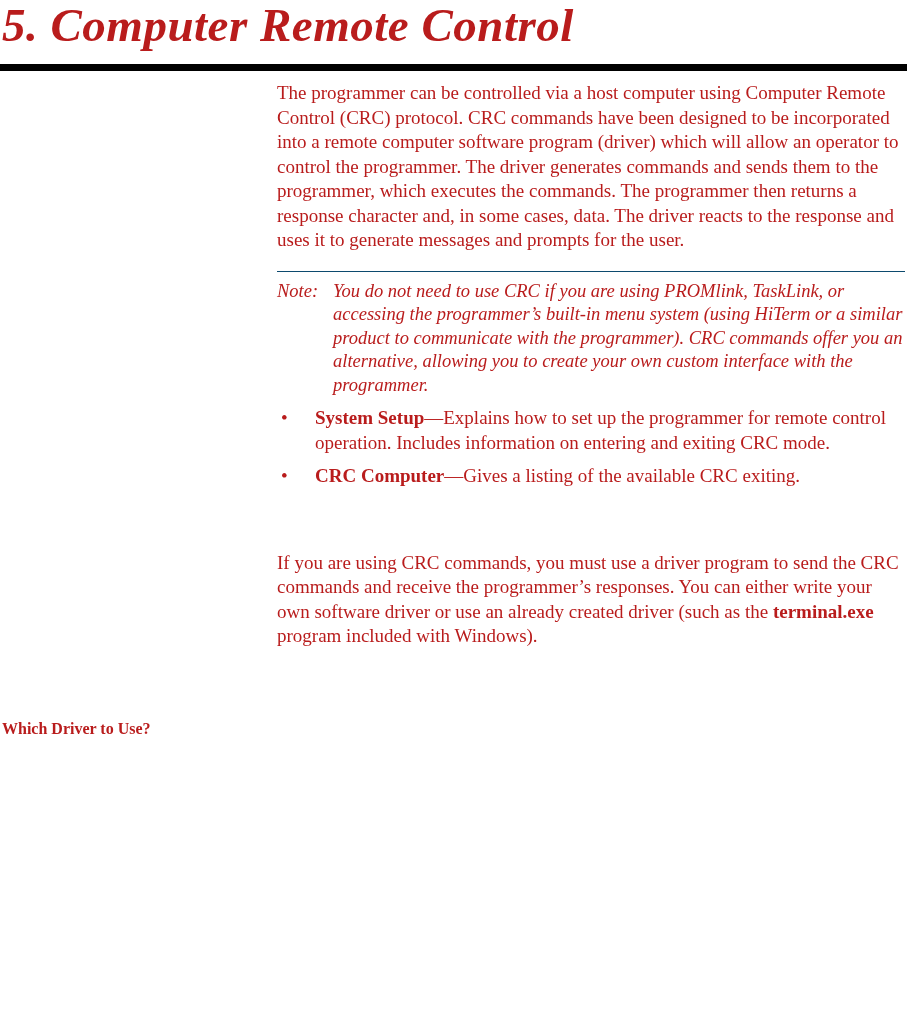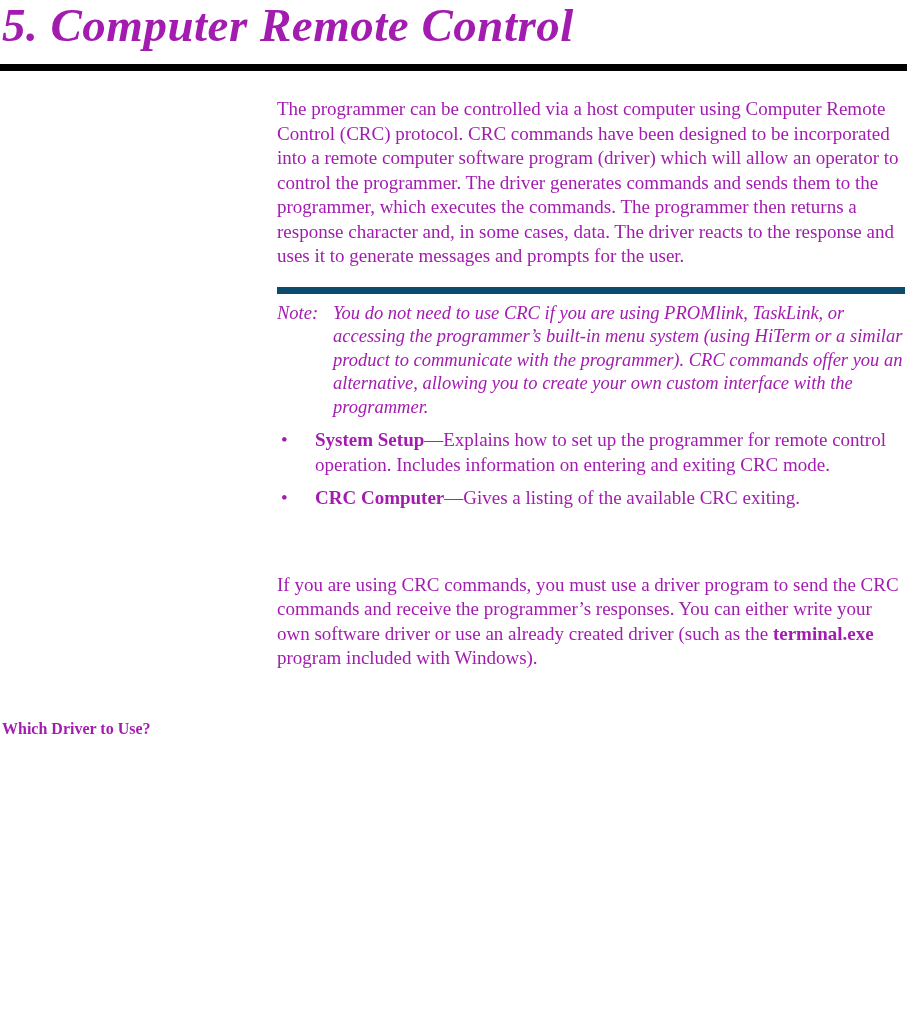--- a/index.html
+++ b/index.html
@@ -1,21 +1,21 @@
 <!DOCTYPE html>
 <html><head>
 <meta charset="utf-8">
 <style>
   html, body { margin: 0; padding: 0; background: #ffffff; }
   .page {
     position: relative;
     width: 907px;
     height: 852px;
     background: #ffffff;
-    color: #a21caf;
+    color: #b91c1c;
     font-family: "Liberation Serif", serif;
     overflow: hidden;
   }
 
   
   .chapter-title {
     position: absolute;
     top: -6px;
     left: 2px;
     font-size: 47px;
@@ -32,34 +32,34 @@
     left: 0;
     width: 907px;
     height: 7px;
     background: #000000;
   }
 
   
   .content {
     position: absolute;
     left: 277px;
-    top: 97px;
+    top: 81px;
     width: 628px;
     font-size: 19px;
     line-height: 24.5px;
   }
   .content p { margin: 0; }
   .para2 { margin-top: 10px !important; }
   .para3 { margin-top: 11px !important; }
   .para4 { margin-top: 62px !important; }
 
   
   .note {
     margin-top: 18px;
-    border-top: 7px solid #0c4a6e;
+    border-top: 1px solid #0c4a6e;
     padding-top: 8px;
     display: flex;
     font-style: italic;
     font-size: 18.5px;
     line-height: 23.5px;
   }
   .note-label { width: 56px; flex: 0 0 56px; }
   .note-text { flex: 1; }
   .note-text b { font-weight: normal; }
 

